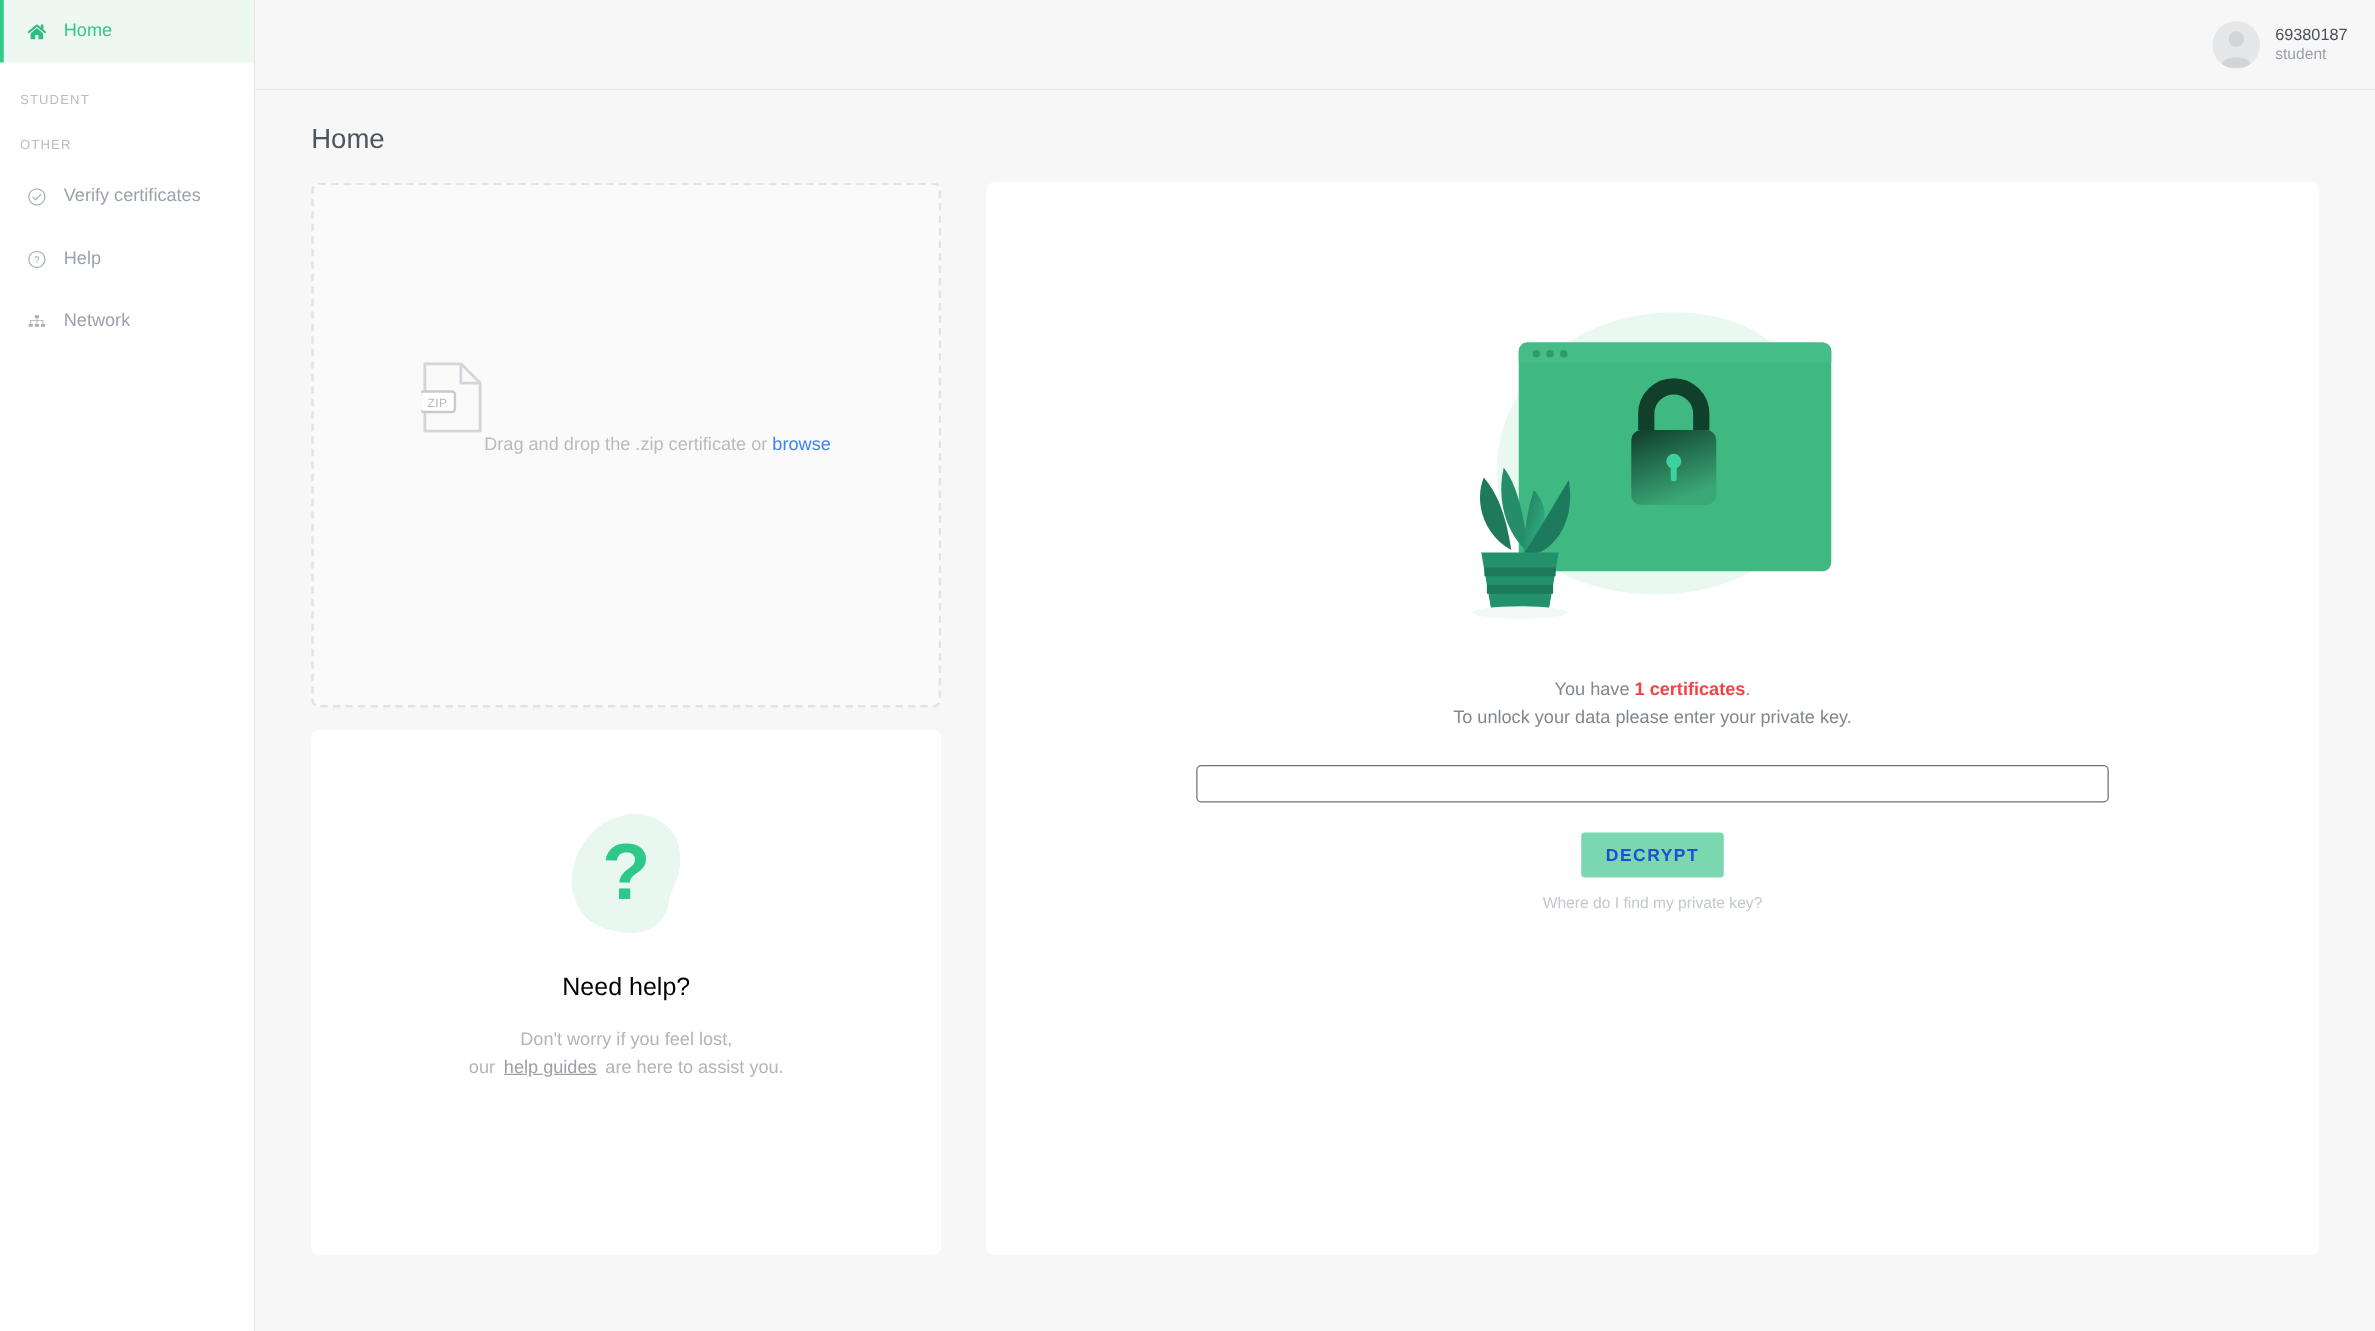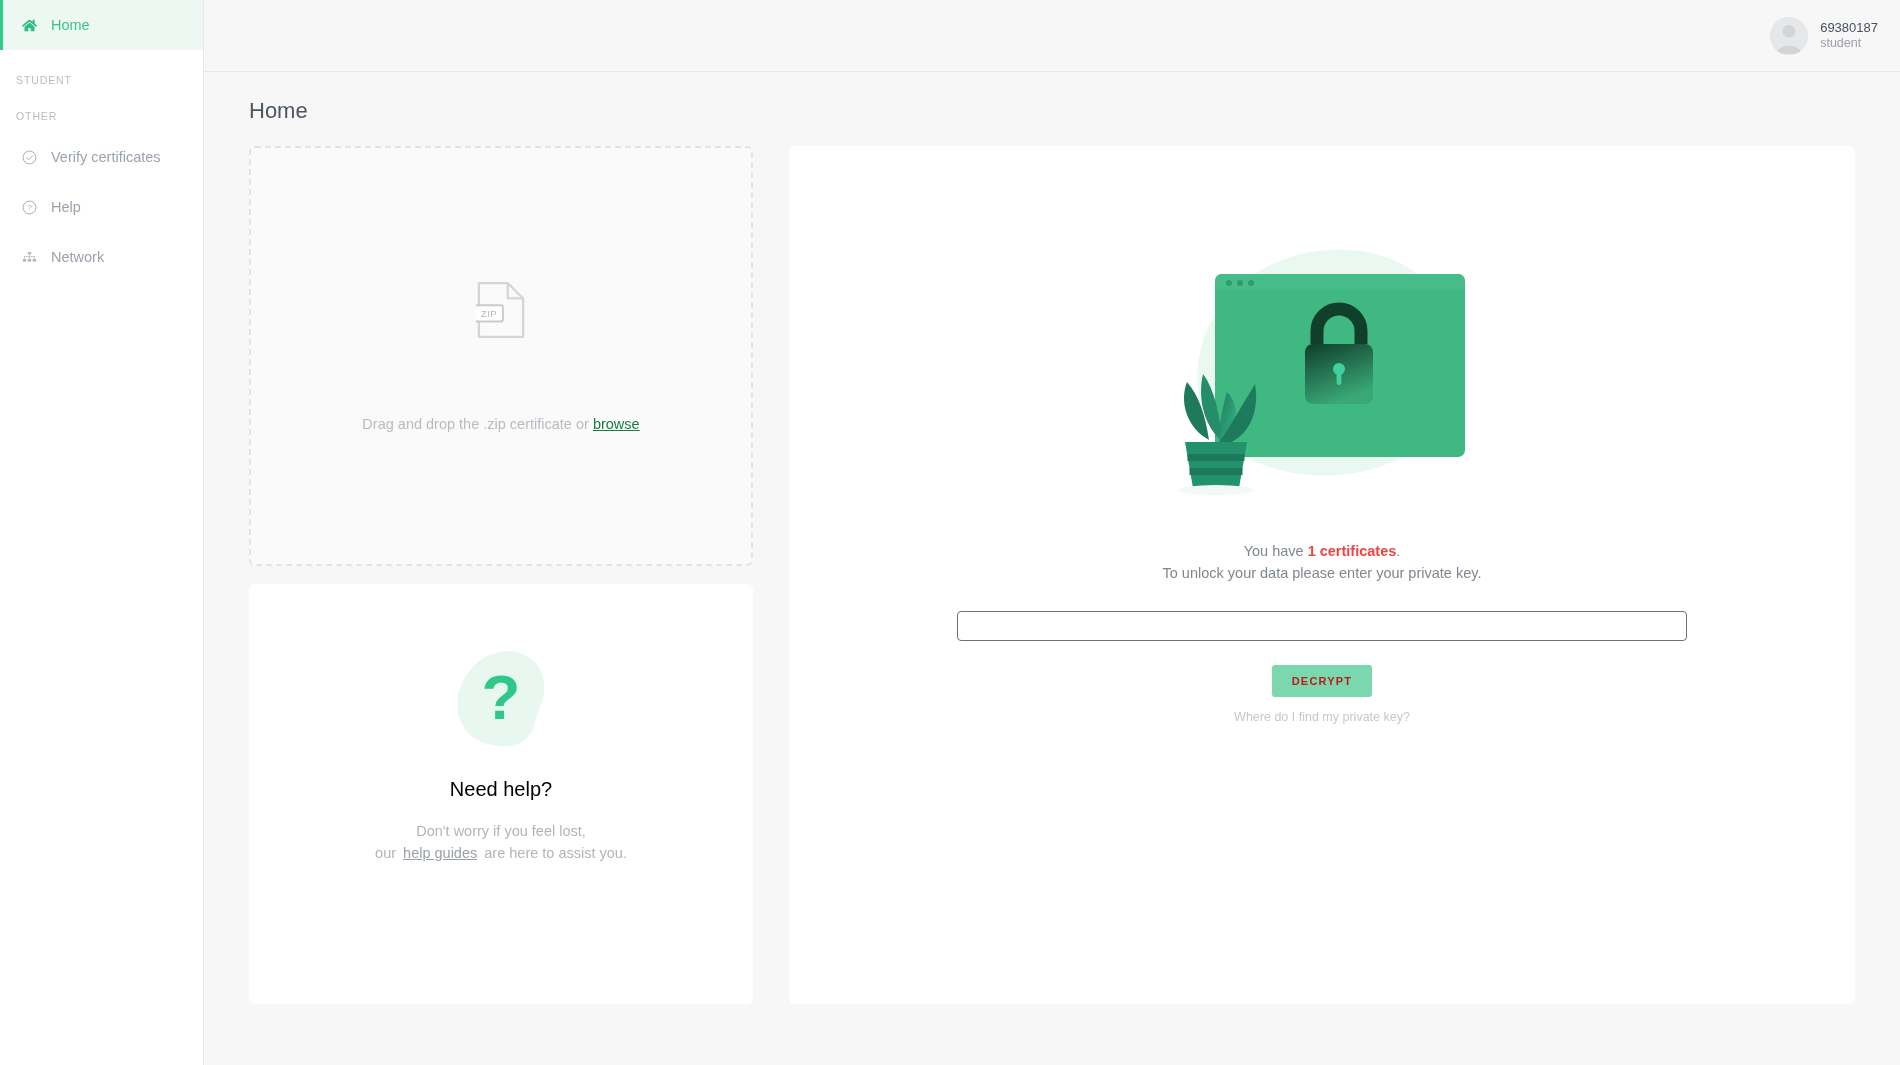--- a/index.html
+++ b/index.html
@@ -109,32 +109,32 @@
     gap: 36px;
   }
   .left-col { width: 504px; flex: 0 0 504px; }
 
   
   .dropzone {
     height: 420px;
     border: 2px dashed #e2e3e5;
     border-radius: 6px;
     background: #fafafa;
-    display: flex; flex-direction: column;
+    display: flex; flex-direction: row;
     align-items: center; justify-content: center;
     cursor: pointer;
     position: relative;
   }
   .dropzone-icon { margin-bottom: 72px; }
   .dropzone-text {
     font-size: 14.5px;
     color: #b7bcc1;
   }
   .dropzone-text .browse {
-    color: #15803d; text-decoration: underline; cursor: pointer;
+    color: #3b82f6; cursor: pointer;
   }
 
   
   .help-card {
     margin-top: 18px;
     height: 420px;
     background: #ffffff;
     border-radius: 6px;
     display: flex; flex-direction: column;
     align-items: center;
@@ -182,24 +182,24 @@
     background: #ffffff;
     padding: 0 8px;
     font-size: 14px;
     font-family: "Liberation Sans", sans-serif;
     outline: none;
     color: #333;
   }
   .decrypt-btn {
     margin-top: 24px;
     background: #7ad7ae;
-    color: #b91c1c;
+    color: #1d4ed8;
     border: none;
     border-radius: 3px;
-    font-size: 11px;
+    font-size: 14px;
     letter-spacing: 1.2px;
     font-weight: bold;
     padding: 10px 20px;
     cursor: pointer;
     font-family: "Liberation Sans", sans-serif;
   }
   .find-key {
     margin-top: 13px;
     font-size: 12.5px;
     color: #c3c8cc;

